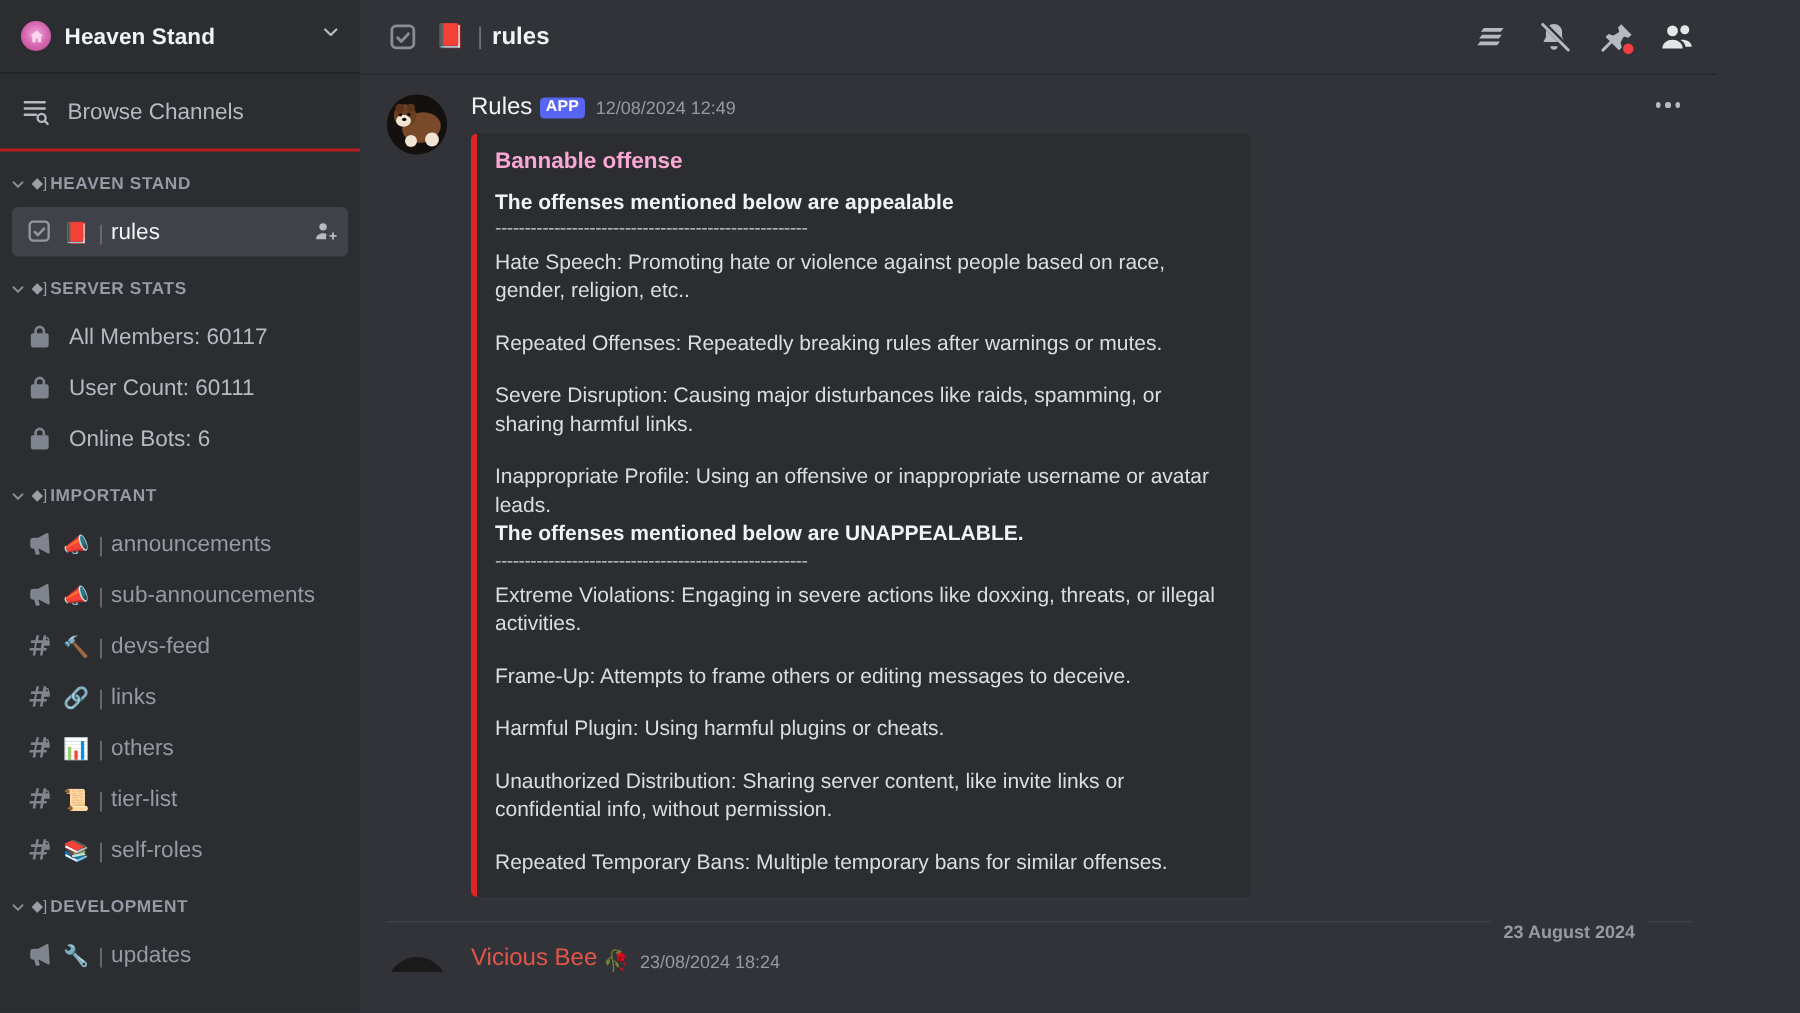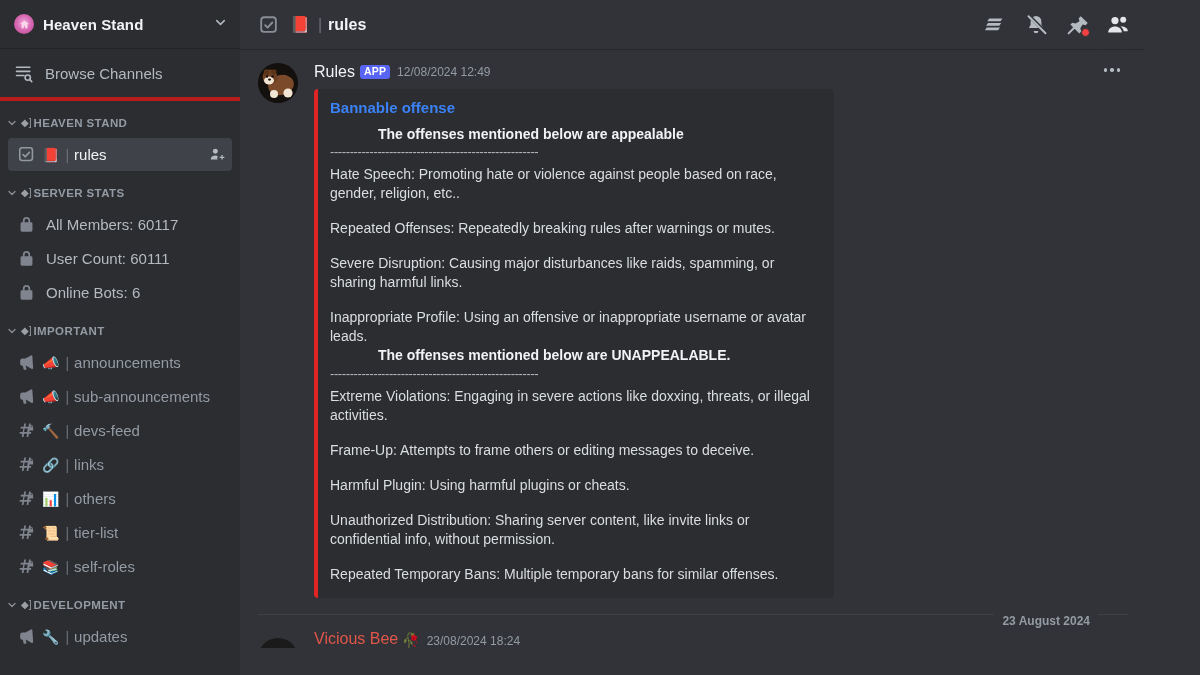--- a/index.html
+++ b/index.html
@@ -36,21 +36,21 @@
   .server-name {
     color: #f2f3f5; font-size: 15px; font-weight: bold;
     letter-spacing: .1px; flex: 1; white-space: nowrap;
   }
   .chevron-down { color: #b5bac1; flex-shrink: 0; }
 
   .browse-row {
     height: 52px; flex-shrink: 0;
     display: flex; align-items: center;
     padding: 0 10px 0 14px;
-    border-bottom: 4px solid #b91c1c;
+    border-bottom: 2px solid #b91c1c;
     cursor: pointer;
   }
   .browse-icon { width: 22px; flex-shrink: 0; display:flex; align-items:center; }
   .browse-label { color: #b5bac1; font-size: 15px; margin-left: 9px; white-space: nowrap; }
 
   .chan-scroll { flex: 1; overflow: hidden; padding-top: 8px; }
 
   .cat-row {
     display: flex; align-items: center;
     height: 28px; padding: 0 8px 0 6px;
@@ -135,26 +135,26 @@
   
   .embed {
     margin-top: 6px;
     background: #2b2d31;
     border-left: 4px solid #e02424;
     border-radius: 4px;
     max-width: 520px;
     padding: 10px 16px 14px 12px;
   }
   .embed-title {
-    color: #3b82f6; font-size: 15px; font-weight: bold;
+    color: #f9a8d4; font-size: 15px; font-weight: bold;
     margin-bottom: 9px;
   }
   .embed-sub {
     color: #f2f3f5; font-size: 14px; font-weight: bold;
-    margin-bottom: 2px; line-height: 1.3; margin-left: 48px;
+    margin-bottom: 2px; line-height: 1.3;
   }
   .embed-rule {
     color: #b5bac1; font-size: 13px; line-height: 1.1;
     letter-spacing: -.4px; margin-bottom: 7px;
     overflow: hidden; white-space: nowrap; height: 13px;
   }
   .embed-p {
     color: #dbdee1; font-size: 14px; line-height: 1.36;
     margin-bottom: 16px;
   }

